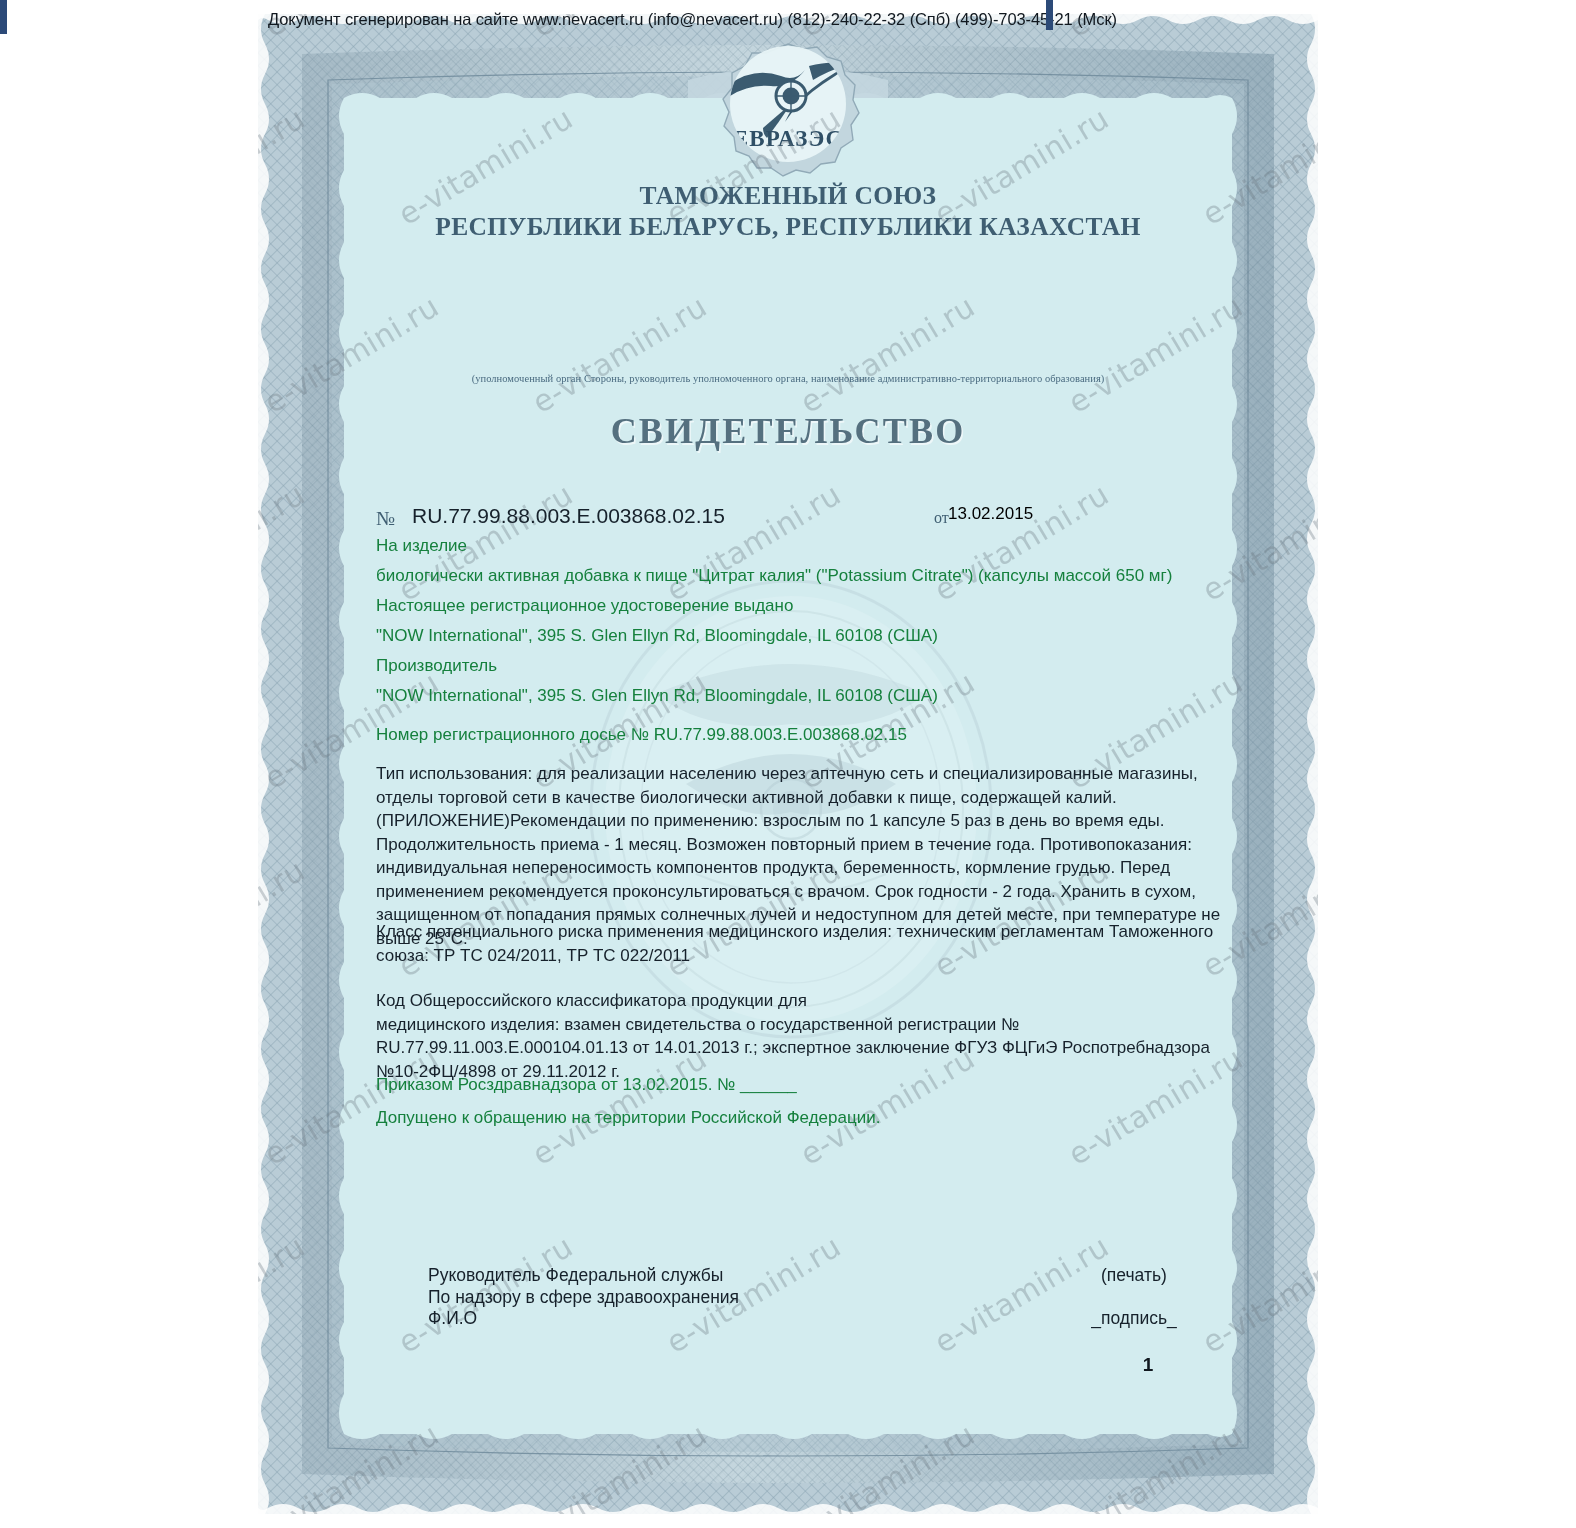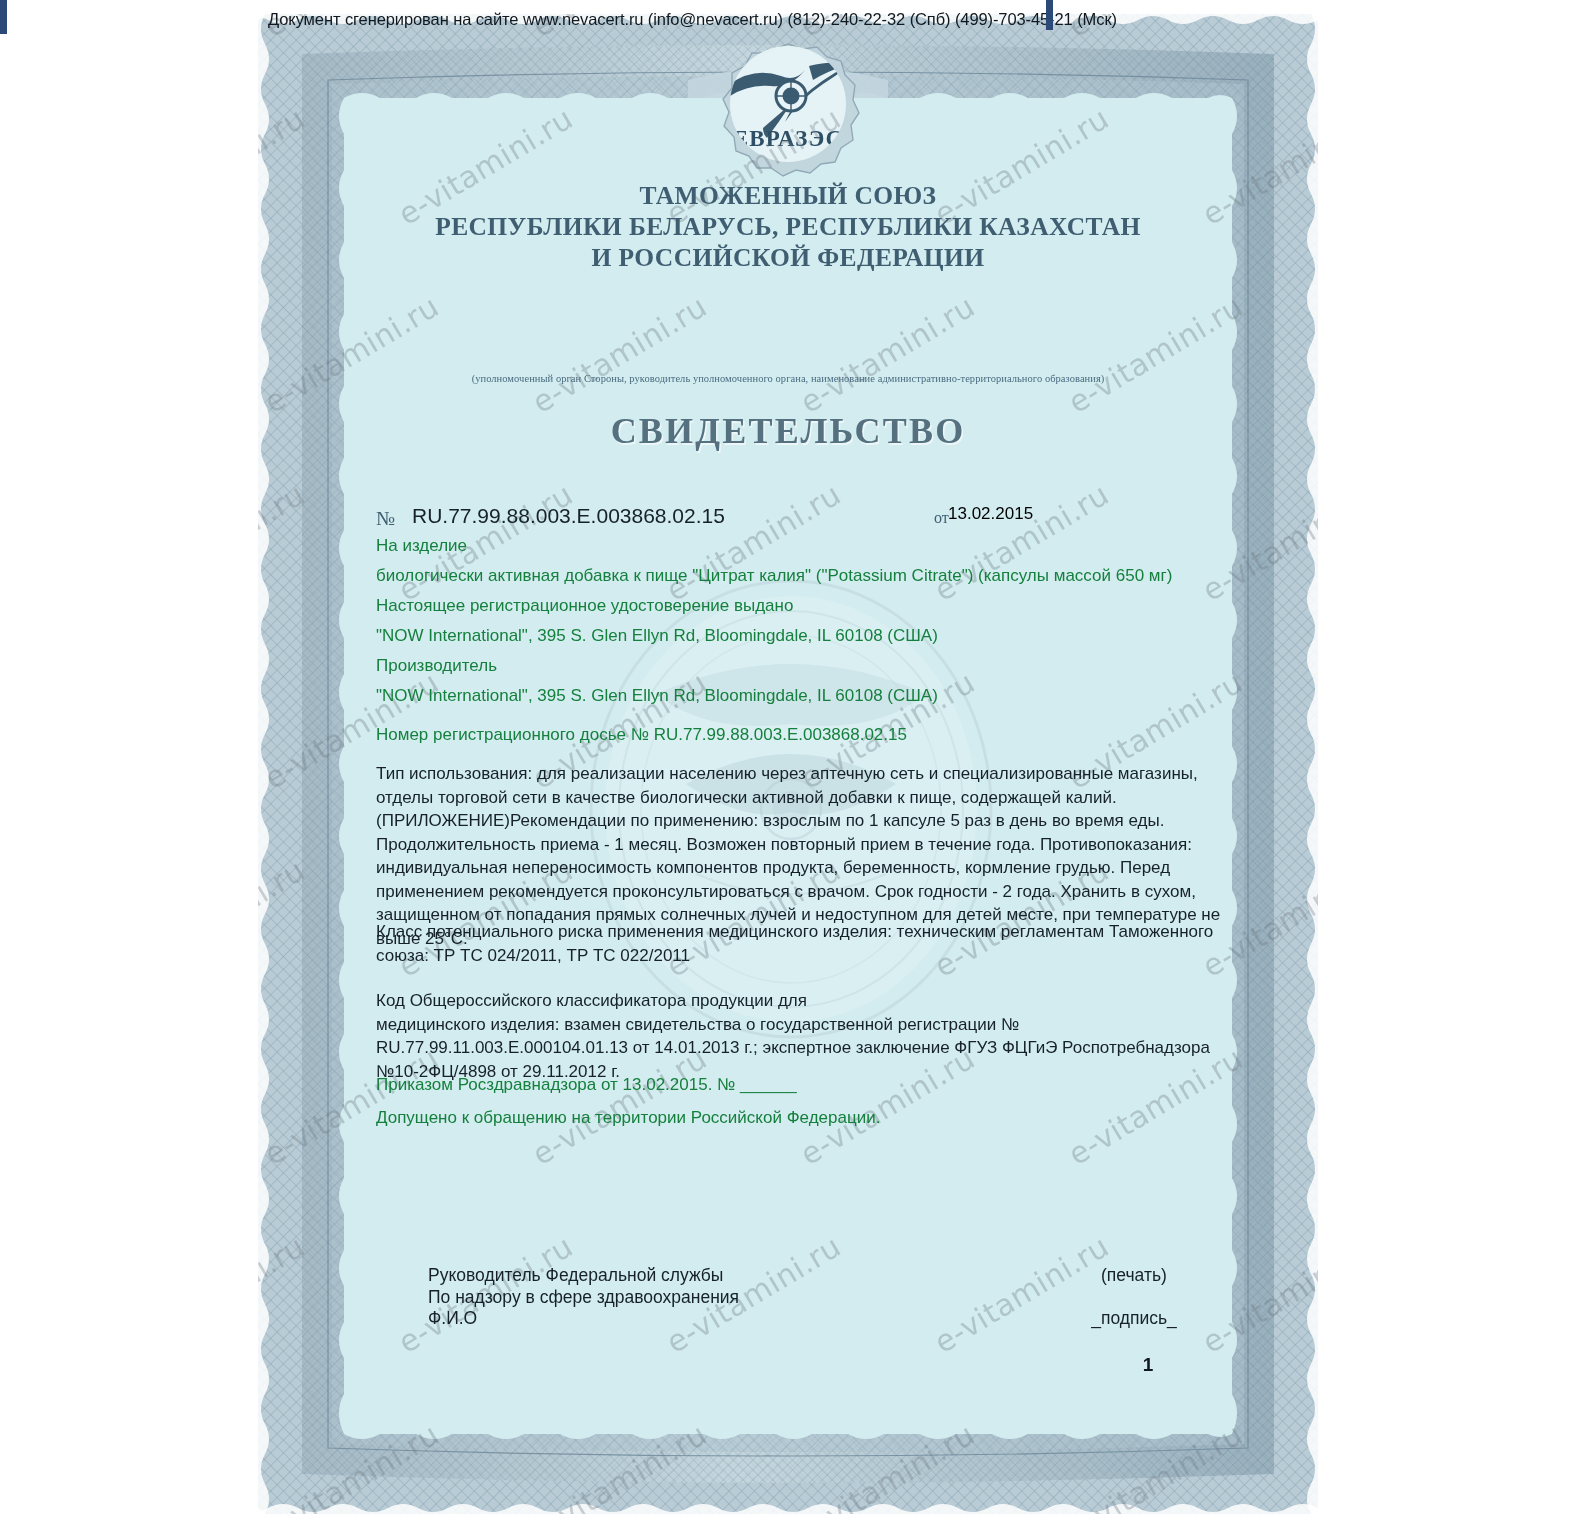--- a/index.html
+++ b/index.html
@@ -441,21 +441,20 @@
 
         <text x="83" y="104" text-anchor="middle" font-family="'Liberation Serif', serif" font-size="23" font-weight="700" letter-spacing="1.2" fill="#2f4f66">ЕВРАЗЭС</text>
       </g>
     </svg>
 
     <div id="content">
 
       <div class="ttl-block">
         <span class="l1">ТАМОЖЕННЫЙ СОЮЗ</span>
         <span class="l2">РЕСПУБЛИКИ БЕЛАРУСЬ, РЕСПУБЛИКИ КАЗАХСТАН</span>
-        <span class="l3">И РОССИЙСКОЙ ФЕДЕРАЦИИ</span>
       </div>
 
       <div id="caption-small">(уполномоченный орган Стороны, руководитель уполномоченного органа, наименование административно-территориального образования)</div>
 
       <div id="svid">СВИДЕТЕЛЬСТВО</div>
 
       <div id="num-row">
         <span id="num-sign">№</span>
         <span id="num-val">RU.77.99.88.003.Е.003868.02.15</span>
         <span id="ot-label">от</span>

